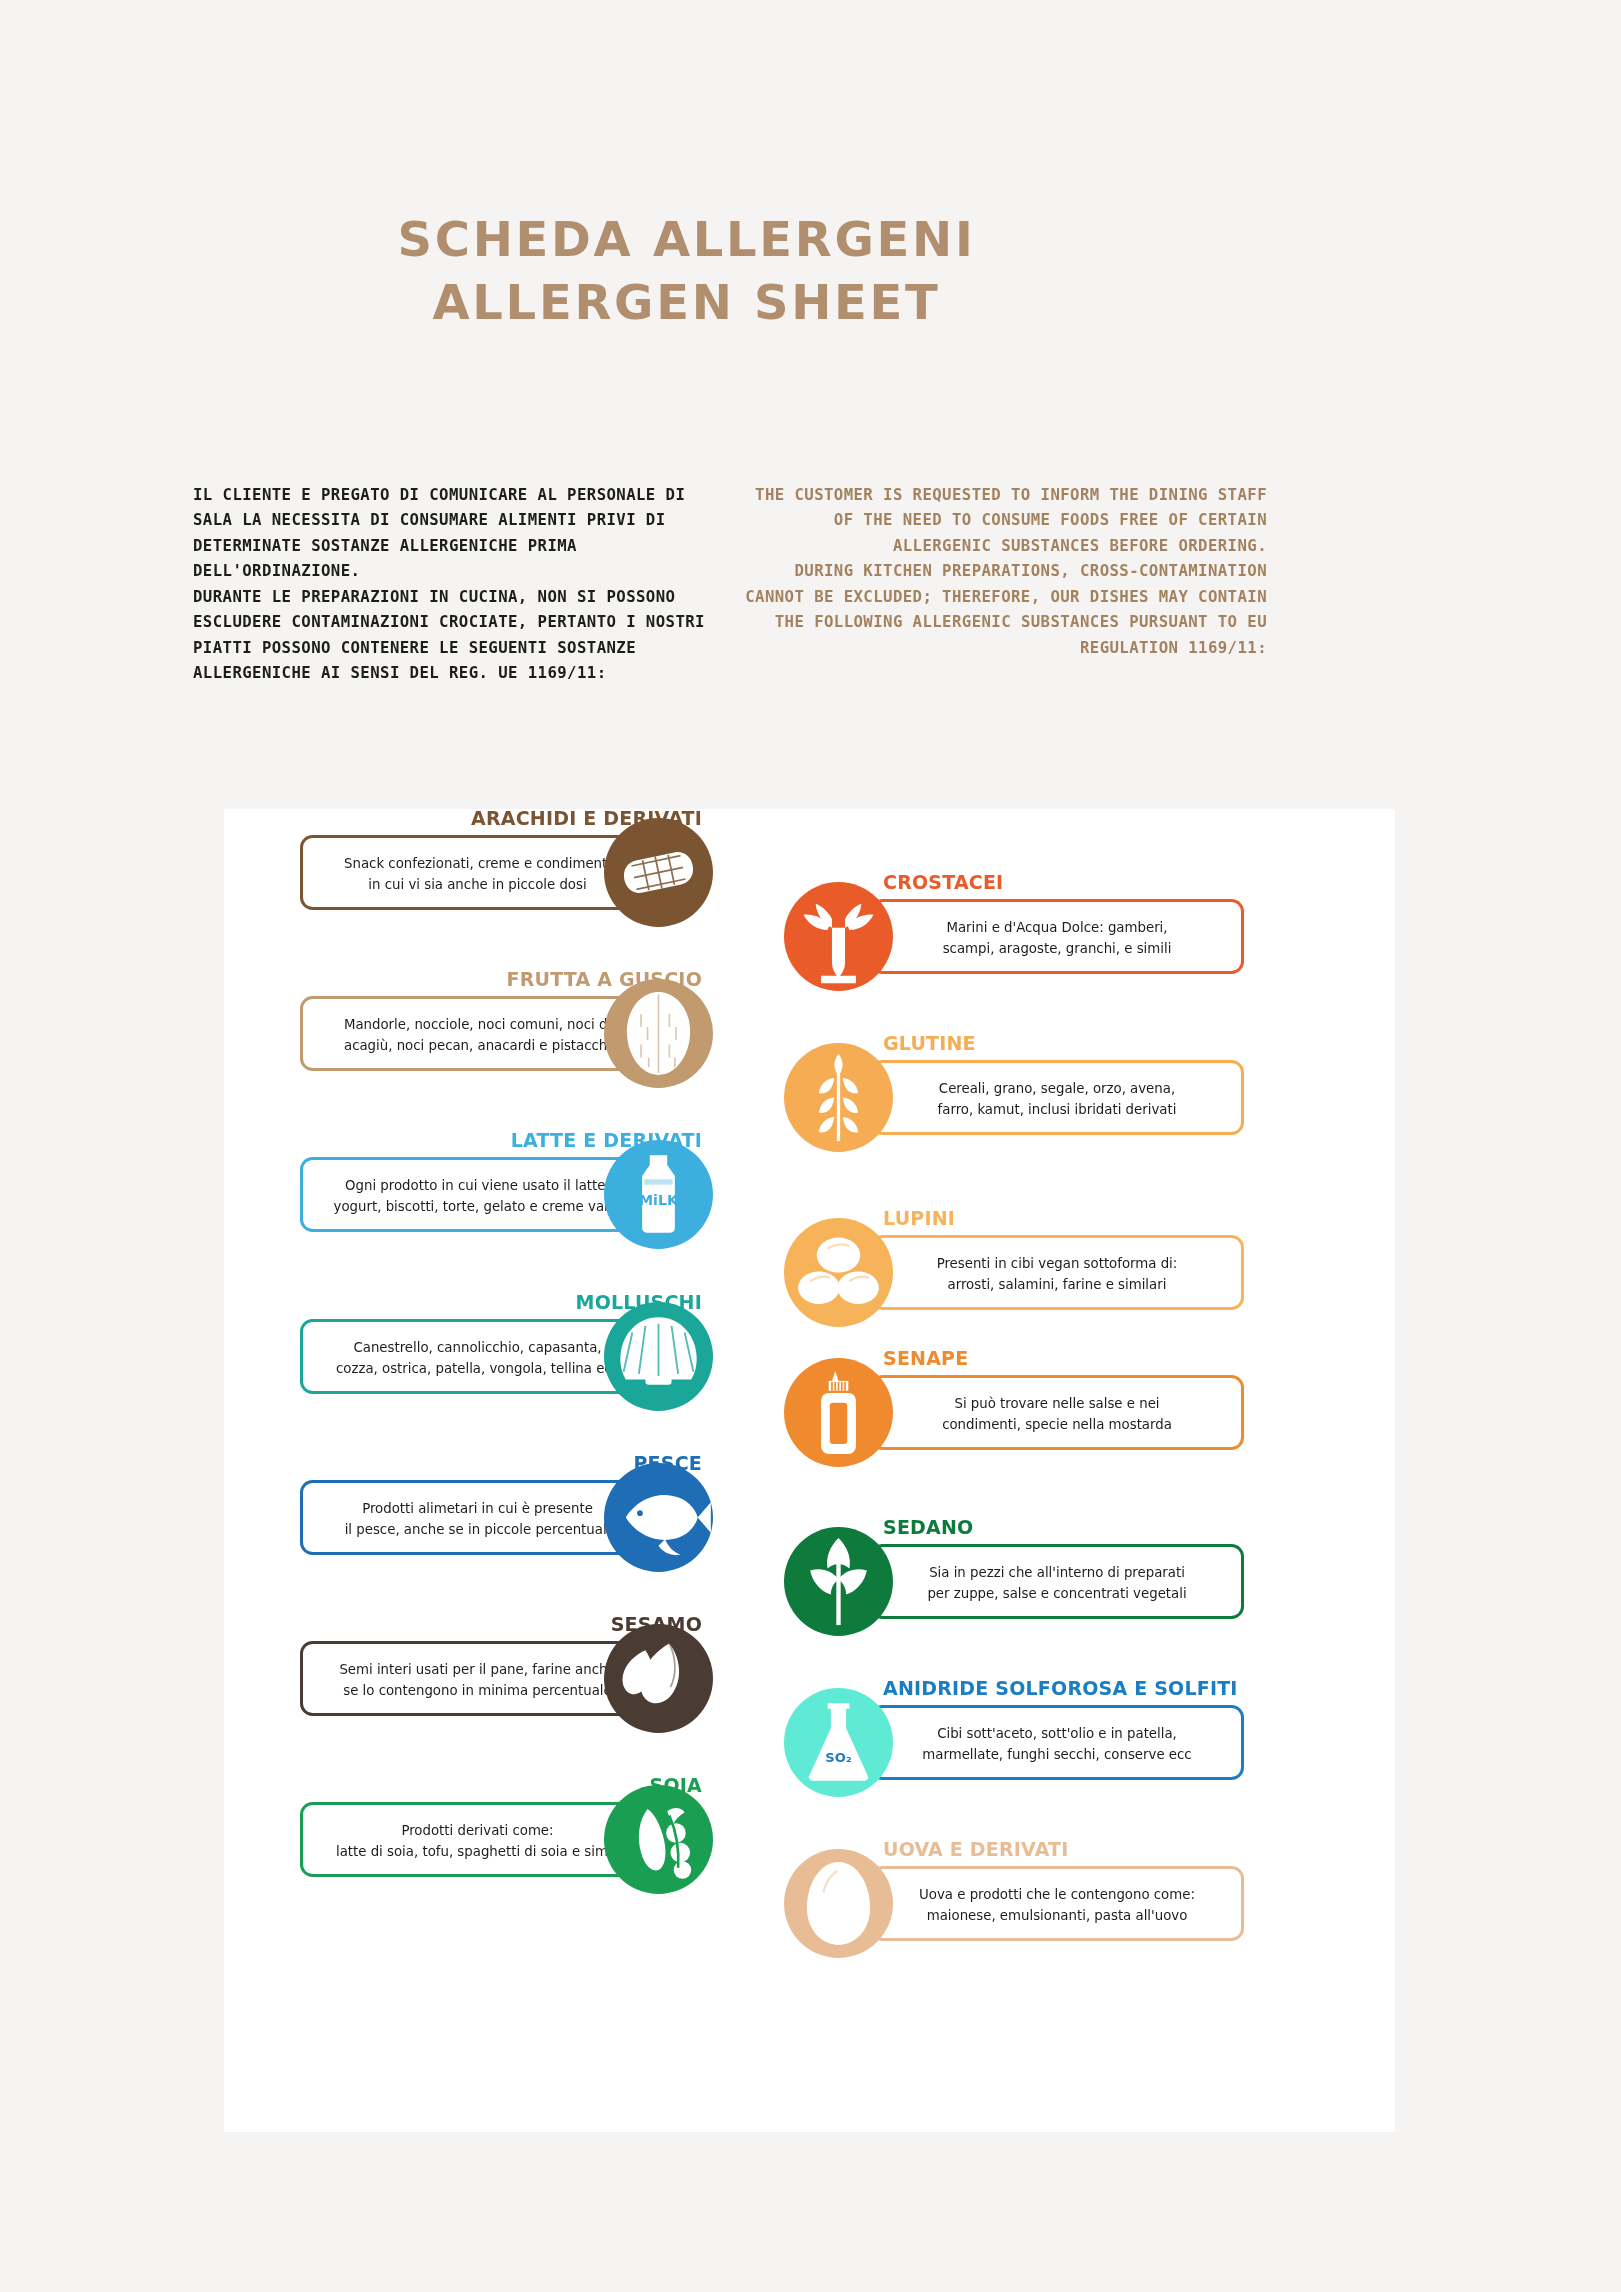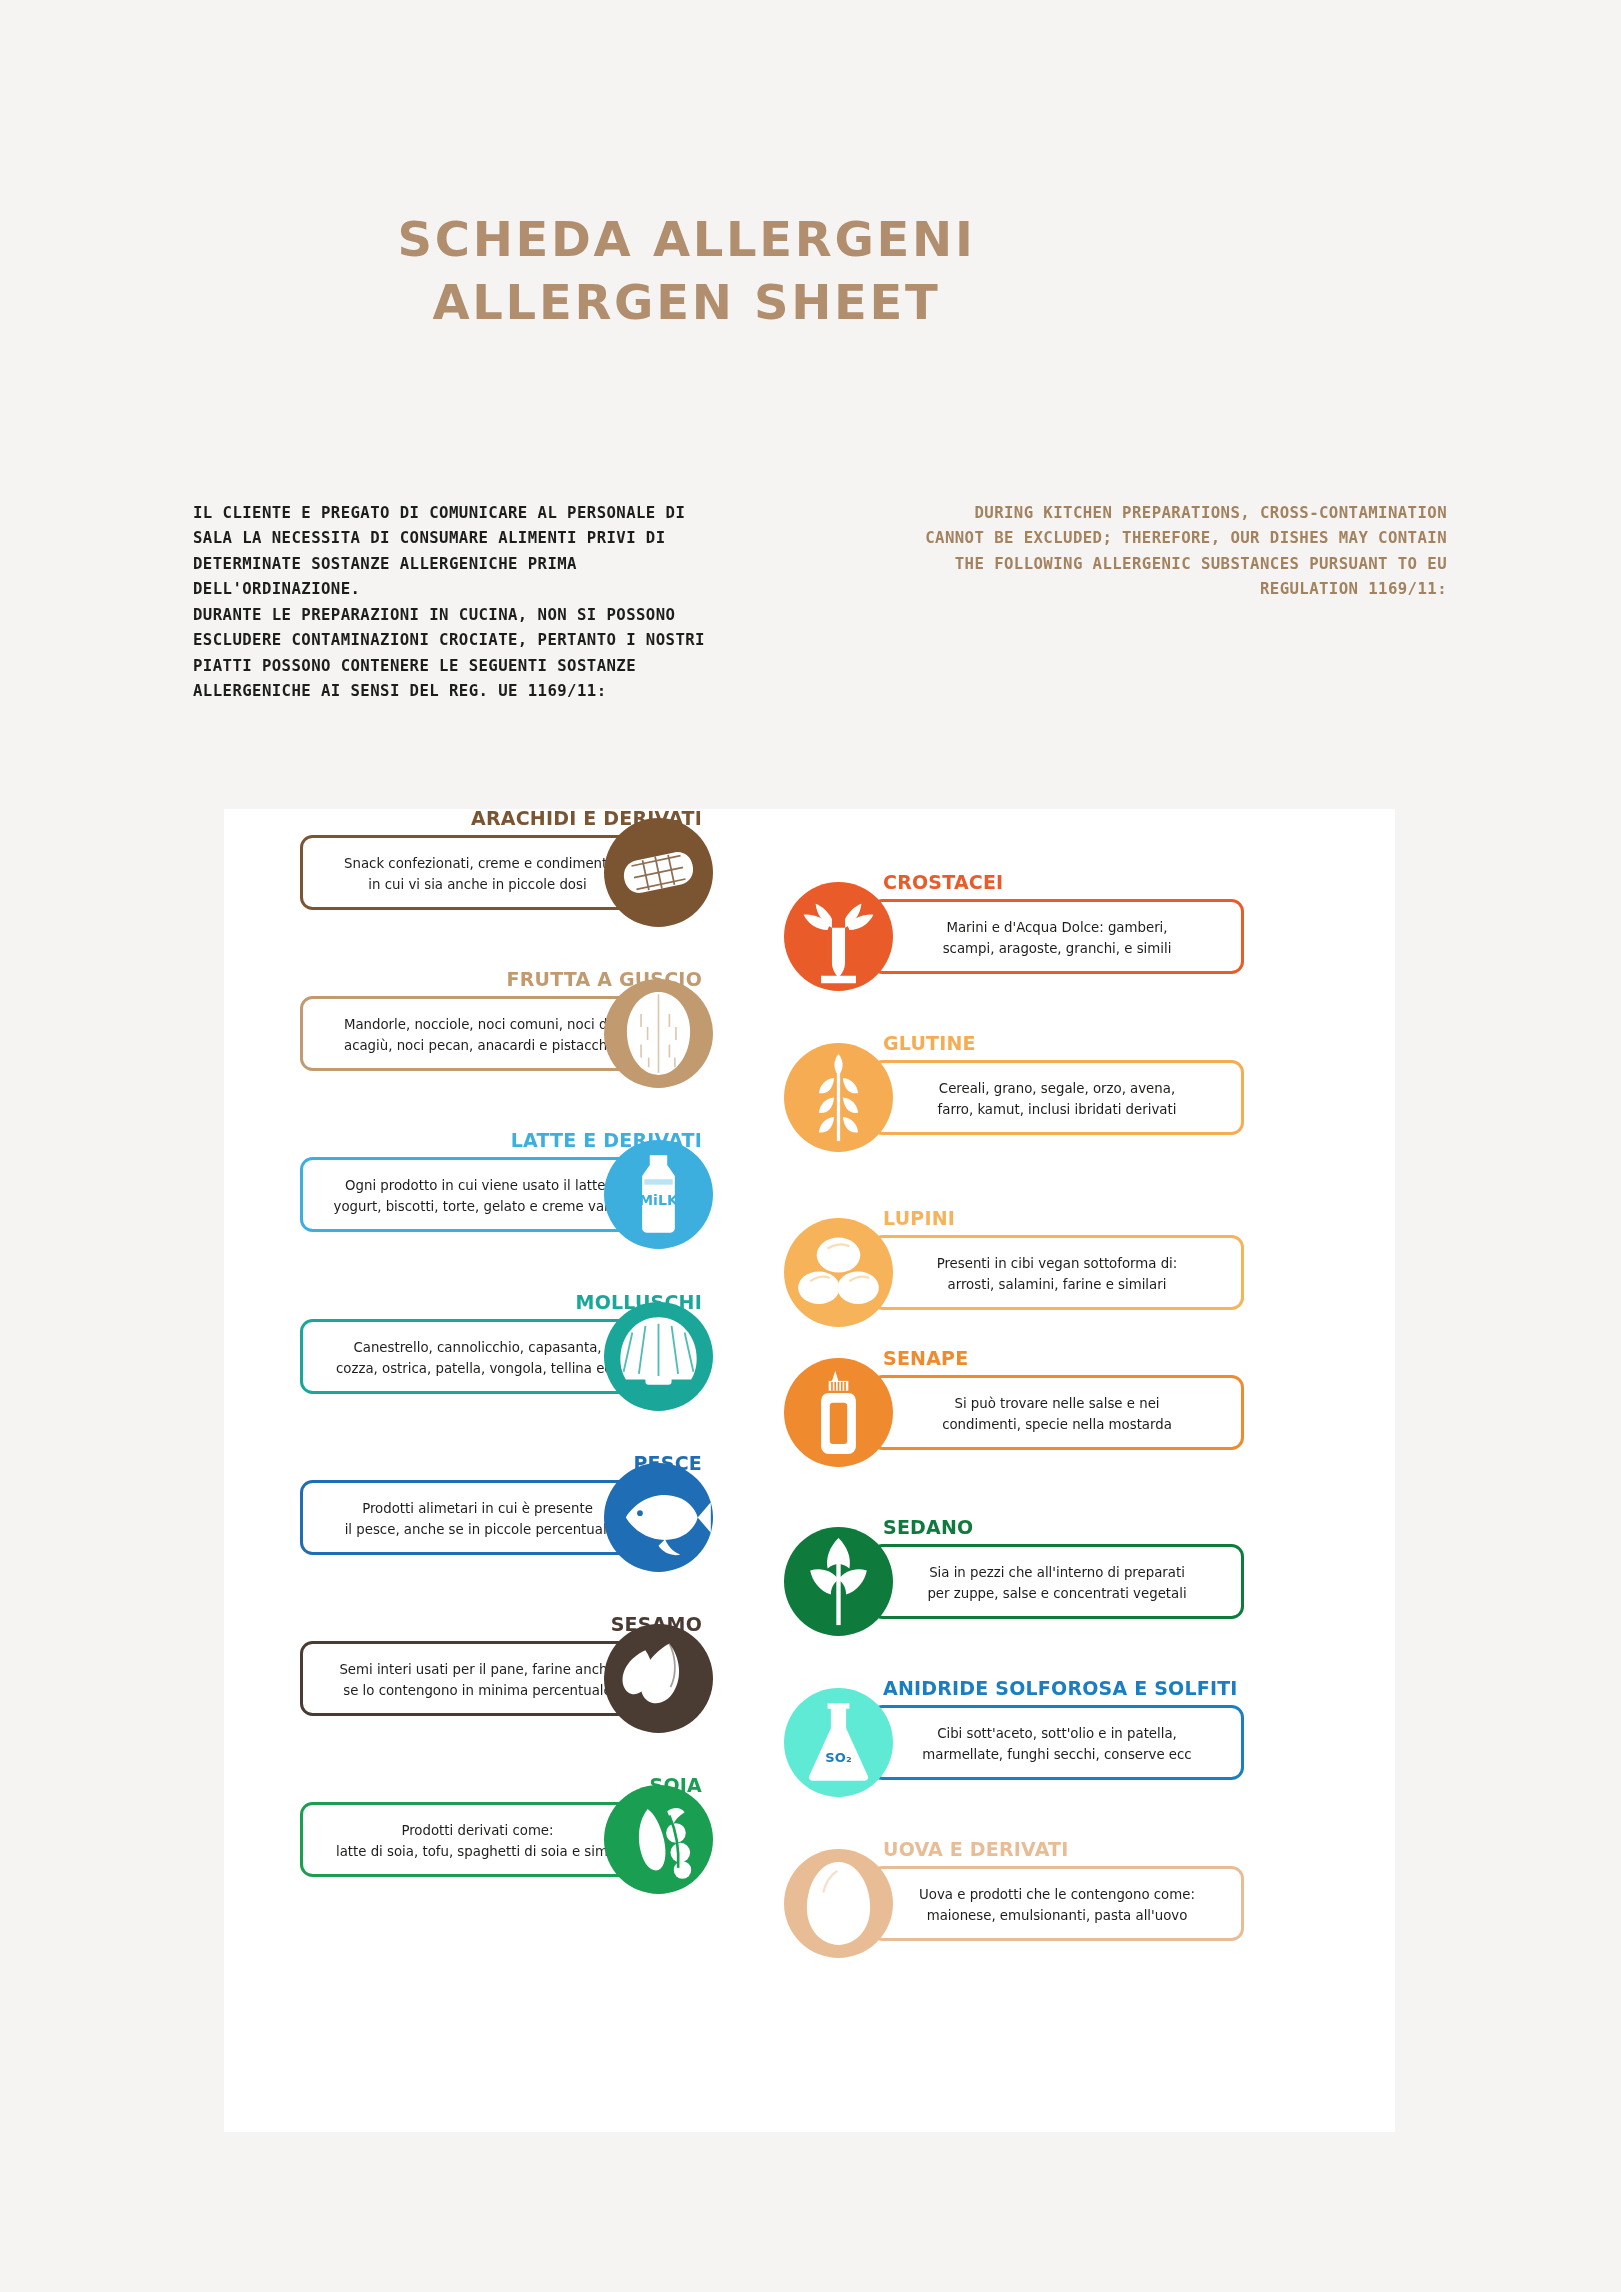--- a/index.html
+++ b/index.html
@@ -32,24 +32,24 @@
     font-size: 48px;
     letter-spacing: 2.7px;
     color: #b08e6e;
     line-height: 1.32;
     white-space: nowrap;
   }
 
   
   #intro {
     position: absolute;
-    left: 193px; top: 500px;
+    left: 193px; top: 482px;
     width: 1254px;
     display: flex;
-    justify-content: space-between;
+    justify-content: flex-start;
   }
   .intro-col { width: 537px; }
   .intro-col.it { text-align: left; }
   .intro-col.en { text-align: right; }
 
   .intro-para {
     font-family: "DejaVu Sans Mono", monospace;
     font-weight: bold;
     font-size: 15.7px;
     letter-spacing: 0.4px;
@@ -146,20 +146,21 @@
     <div class="title-line">SCHEDA ALLERGENI</div>
     <div class="title-line">ALLERGEN SHEET</div>
   </div>
 
   <div id="intro">
     <div class="intro-col it">
       <p class="intro-para">IL CLIENTE E PREGATO DI COMUNICARE AL PERSONALE DI SALA LA NECESSITA DI CONSUMARE ALIMENTI PRIVI DI DETERMINATE SOSTANZE ALLERGENICHE PRIMA DELL'ORDINAZIONE.</p>
       <p class="intro-para">DURANTE LE PREPARAZIONI IN CUCINA, NON SI POSSONO ESCLUDERE CONTAMINAZIONI CROCIATE, PERTANTO I NOSTRI PIATTI POSSONO CONTENERE LE SEGUENTI SOSTANZE ALLERGENICHE AI SENSI DEL REG. UE 1169/11:</p>
     </div>
     <div class="intro-col en">
+      <p class="intro-para">THE CUSTOMER IS REQUESTED TO INFORM THE DINING STAFF OF THE NEED TO CONSUME FOODS FREE OF CERTAIN ALLERGENIC SUBSTANCES BEFORE ORDERING.</p>
       <p class="intro-para">DURING KITCHEN PREPARATIONS, CROSS-CONTAMINATION CANNOT BE EXCLUDED; THEREFORE, OUR DISHES MAY CONTAIN THE FOLLOWING ALLERGENIC SUBSTANCES PURSUANT TO EU REGULATION 1169/11:</p>
     </div>
   </div>
 
   <div id="panel">
     <div class="column" id="col-left">
         <div class="card left" style="top: 0px;">
           <div class="card-title" style="color: rgb(123, 84, 50);">ARACHIDI E DERIVATI</div>
           <div class="bubble" style="border-color: rgb(123, 84, 50);">
             <div class="bubble-text">Snack confezionati, creme e condimenti

